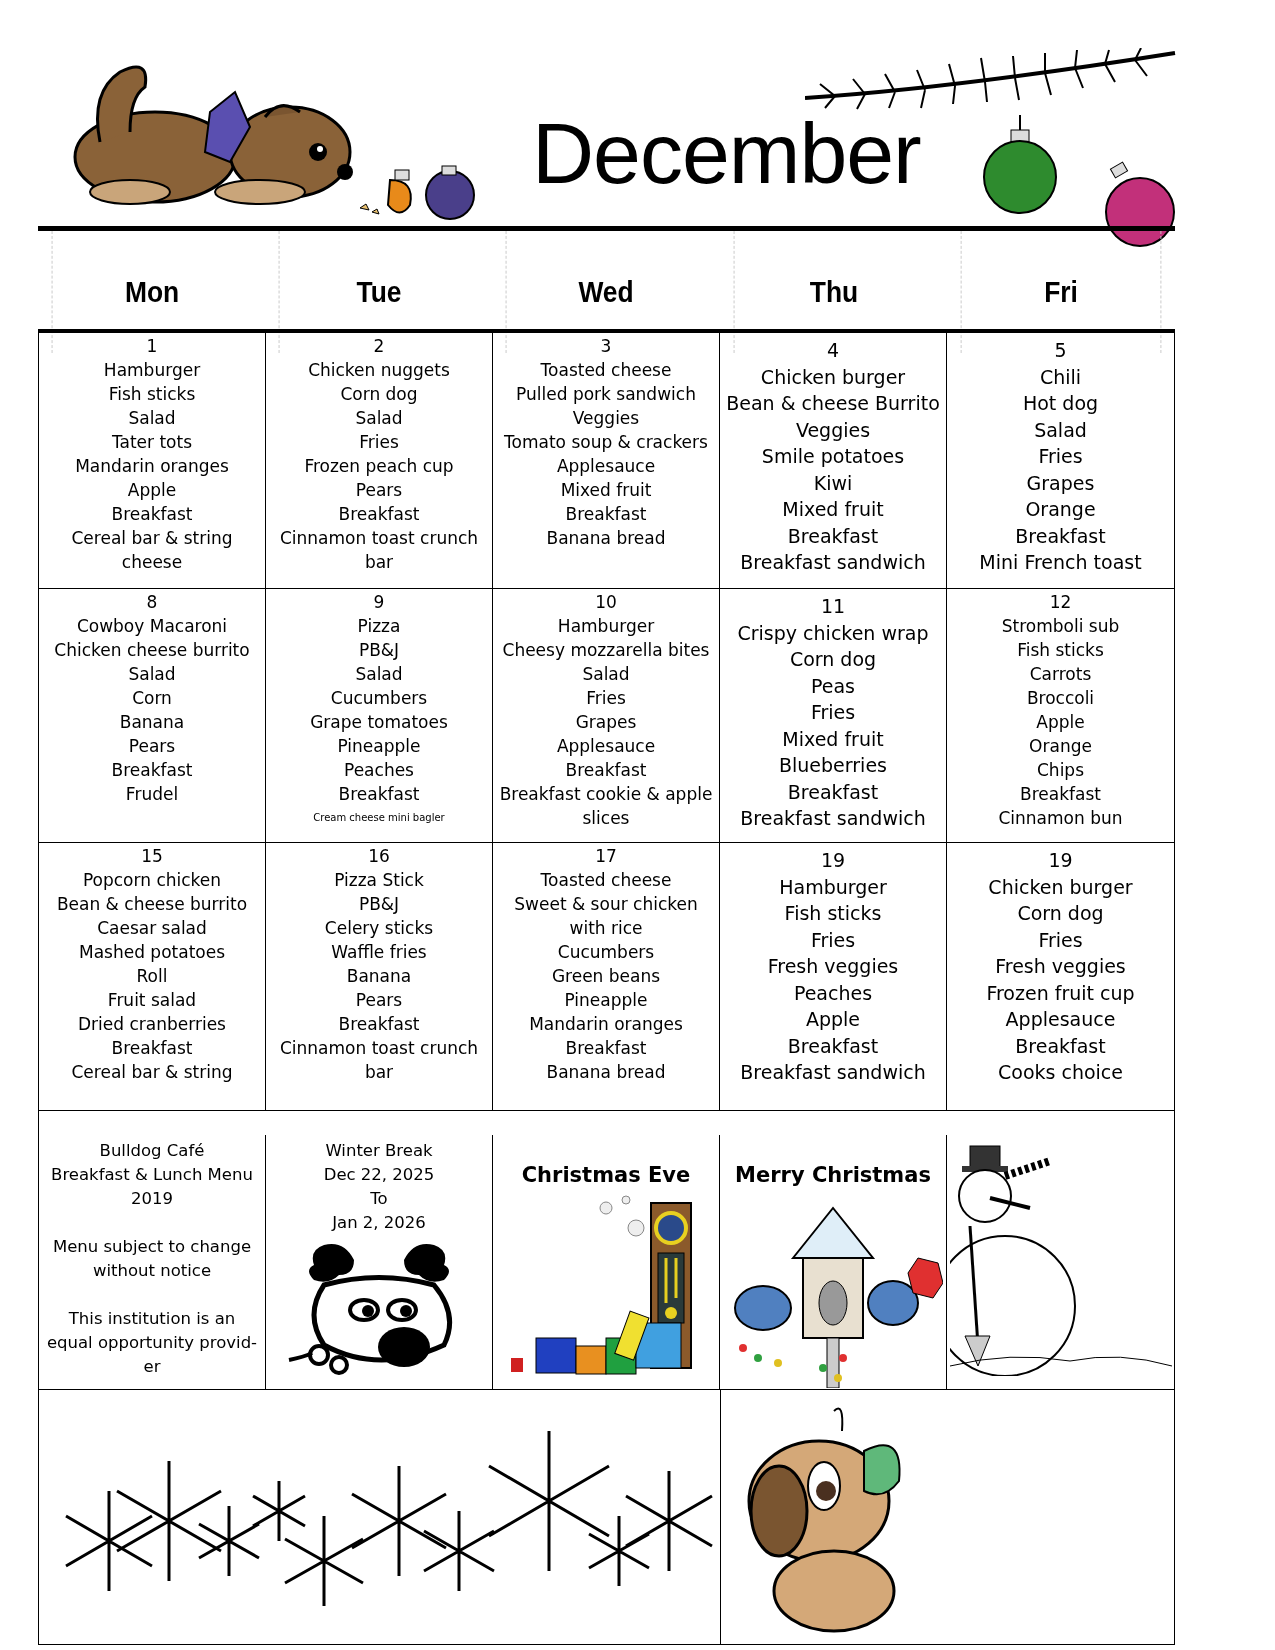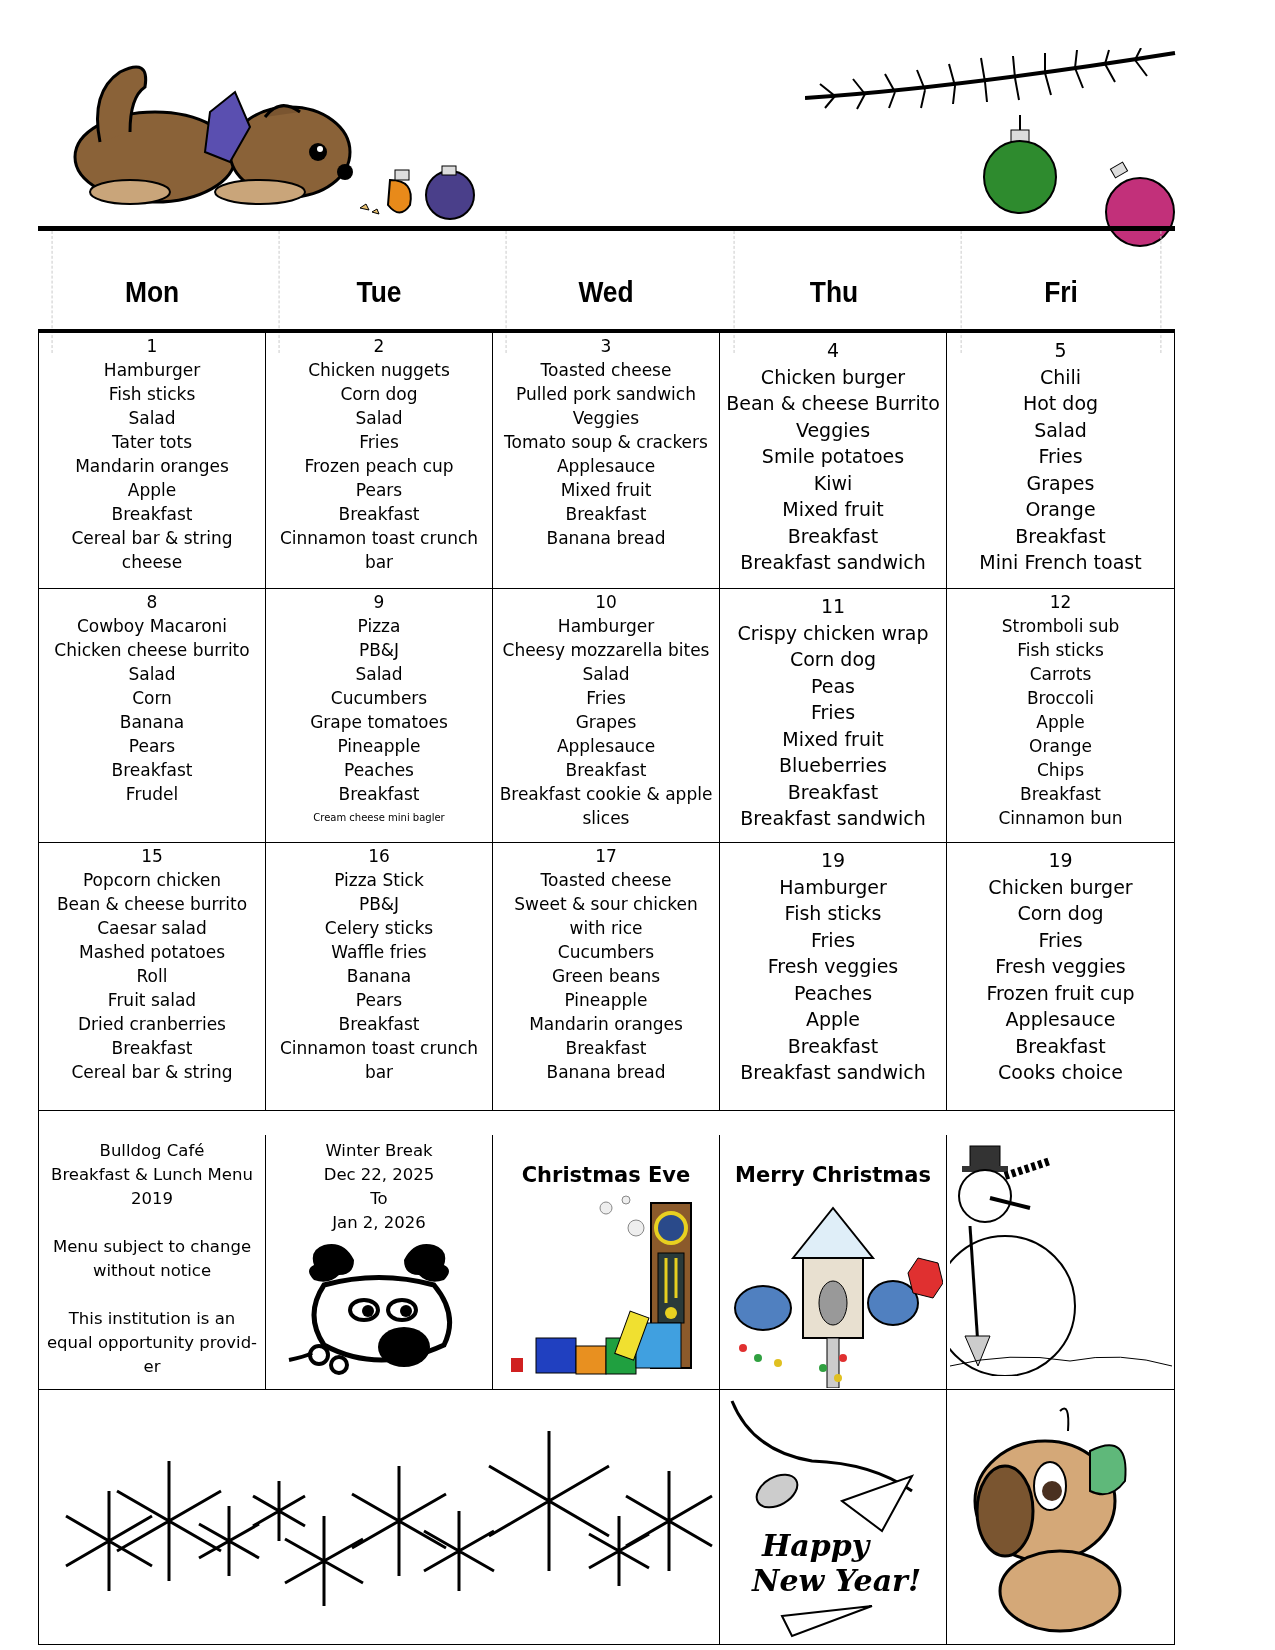--- a/index.html
+++ b/index.html
@@ -78,20 +78,21 @@
     <ellipse cx="70" cy="140" rx="40" ry="12" fill="#c9a57a" stroke="#000" stroke-width="2"></ellipse>
     <ellipse cx="200" cy="140" rx="45" ry="12" fill="#c9a57a" stroke="#000" stroke-width="2"></ellipse>
   </svg>
   <svg class="ornaments-left" viewBox="0 0 170 70">
     <path d="M20 58 l6 -4 l3 6 Z M32 62 l5 -3 l2 5 Z" fill="#e8c070" stroke="#000"></path>
     <path d="M50 30 Q75 30 70 55 Q60 70 48 55 Z" fill="#e88a1a" stroke="#000" stroke-width="2"></path>
     <rect x="55" y="20" width="14" height="10" fill="#ddd" stroke="#000"></rect>
     <ellipse cx="110" cy="45" rx="24" ry="24" fill="#4a3f8a" stroke="#000" stroke-width="2"></ellipse>
     <rect x="102" y="16" width="14" height="9" fill="#ddd" stroke="#000"></rect>
   </svg>
+  <div class="month-title">December</div>
   <svg class="branch" viewBox="0 0 375 80">
     <path d="M0 50 Q150 40 370 5" stroke="#000" stroke-width="4" fill="none"></path>
     <g stroke="#000" stroke-width="2">
       <path d="M30 48 l-15 -12 M30 48 l-10 12 M60 46 l-12 -15 M60 46 l-8 15 M90 44 l-10 -18 M90 44 l-6 16"></path>
       <path d="M120 42 l-8 -20 M120 42 l-4 18 M150 38 l-6 -22 M150 38 l-2 18 M180 34 l-4 -24 M180 34 l2 20"></path>
       <path d="M210 30 l-2 -22 M210 30 l4 22 M240 25 l0 -20 M240 25 l6 22 M270 20 l2 -18 M270 20 l8 20"></path>
       <path d="M300 16 l4 -14 M300 16 l10 18 M330 12 l6 -12 M330 12 l12 16"></path>
     </g>
   </svg>
   <svg class="ornament-green" viewBox="0 0 90 110">
@@ -427,30 +428,20 @@
               <path d="M0 -35 V35 M-30 -17 L30 17 M-30 17 L30 -17"></path>
             </g>
           <g transform="translate(630 130)">
               <path d="M0 -50 V50 M-43 -25 L43 25 M-43 25 L43 -25"></path>
             </g>
         </g>
       </svg>
       
       
     </div>
-    <div class="cell c4">
-      <svg class="art" width="222" height="250" viewBox="0 0 222 250">
-        <path d="M10 10 Q30 60 90 70 Q150 72 190 100" stroke="#000" stroke-width="3" fill="none"></path>
-        <ellipse cx="55" cy="100" rx="22" ry="14" fill="#ccc" stroke="#000" stroke-width="2" transform="rotate(-30 55 100)"></ellipse>
-        <path d="M120 110 L190 85 L160 140 Z" fill="#fff" stroke="#000" stroke-width="2"></path>
-        <text x="40" y="165" font-family="DejaVu Serif, serif" font-style="italic" font-weight="700" font-size="30">Happy</text>
-        <text x="30" y="200" font-family="DejaVu Serif, serif" font-style="italic" font-weight="700" font-size="30">New Year!</text>
-        <path d="M60 225 L150 215 L70 245 Z" fill="#fff" stroke="#000" stroke-width="2"></path>
-      </svg>
-    </div>
     <div class="cell c5">
       <svg class="art" width="222" height="250" viewBox="0 0 222 250">
         <ellipse cx="95" cy="110" rx="70" ry="60" fill="#d4a878" stroke="#000" stroke-width="3"></ellipse>
         <ellipse cx="55" cy="120" rx="28" ry="45" fill="#7a5530" stroke="#000" stroke-width="3"></ellipse>
         <ellipse cx="100" cy="95" rx="16" ry="24" fill="#fff" stroke="#000" stroke-width="2"></ellipse>
         <circle cx="102" cy="100" r="10" fill="#4a3020"></circle>
         <path d="M140 60 Q180 40 175 90 Q160 110 140 100 Z" fill="#5fb87a" stroke="#000" stroke-width="2"></path>
         <ellipse cx="110" cy="200" rx="60" ry="40" fill="#d4a878" stroke="#000" stroke-width="3"></ellipse>
         <path d="M110 20 Q120 10 118 40" stroke="#000" stroke-width="2" fill="none"></path>
       </svg>

